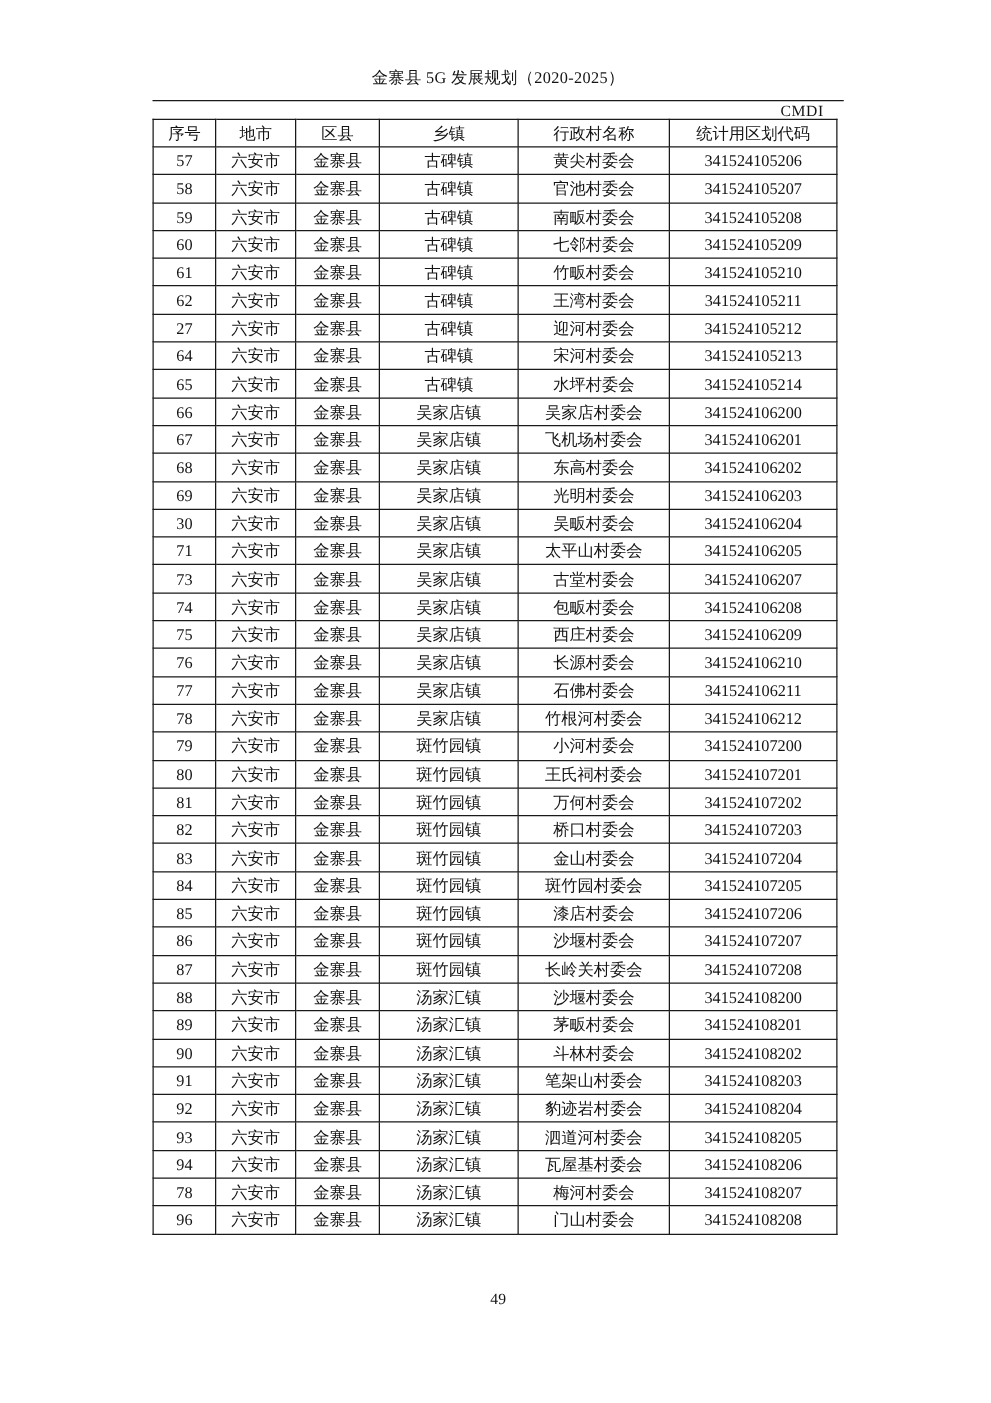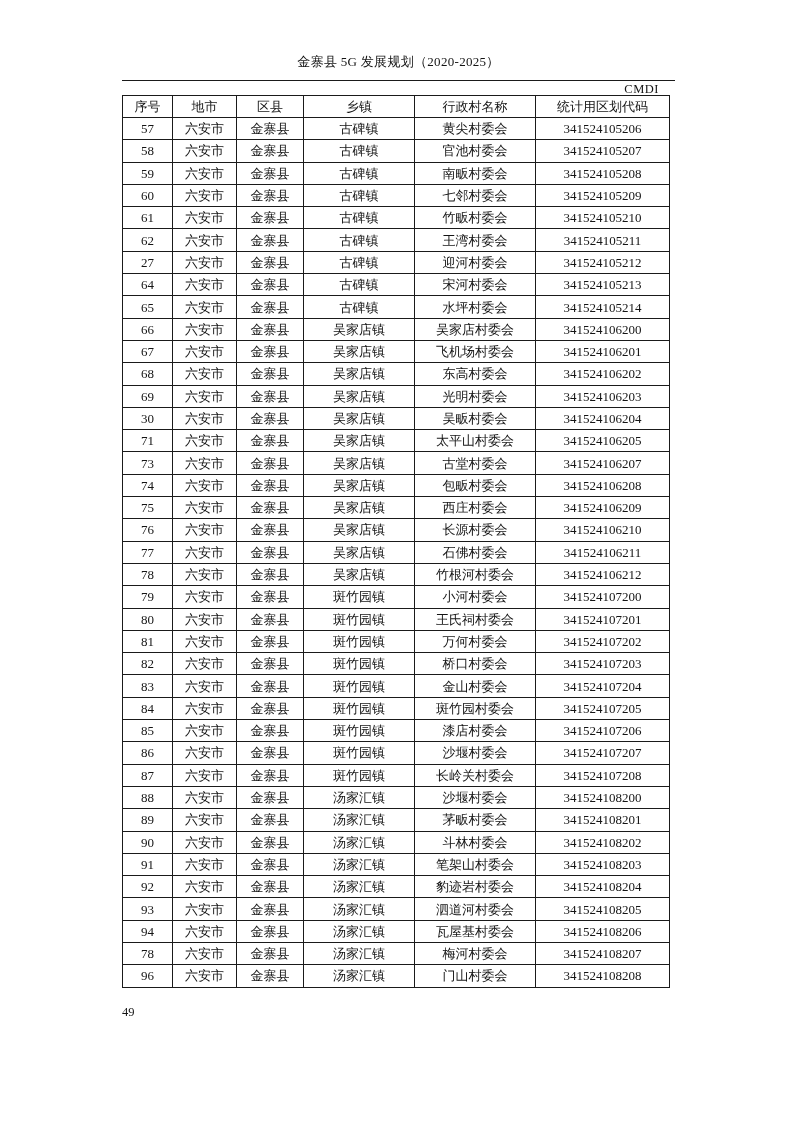--- a/index.html
+++ b/index.html
@@ -72,23 +72,24 @@
   .division-table thead tr { height: 22px; }
   .division-table tbody tr { height: 22.3px; }
   .col-index   { width: 50px; }
   .col-city    { width: 64px; }
   .col-county  { width: 67px; }
   .col-town    { width: 111px; }
   .col-village { width: 121px; }
   .col-code    { width: 134px; }
   .footer-page {
     position: absolute;
-    top: 1005px;
+    top: 1032px;
     left: 0;
     width: 100%;
+    text-align: center;
     font-size: 12.5px;
   }
 </style>
 </head>
 <body>
 
 <div class="page">
   <div class="content">
 
     <div class="header-title">金寨县 5G 发展规划（2020-2025）</div>

